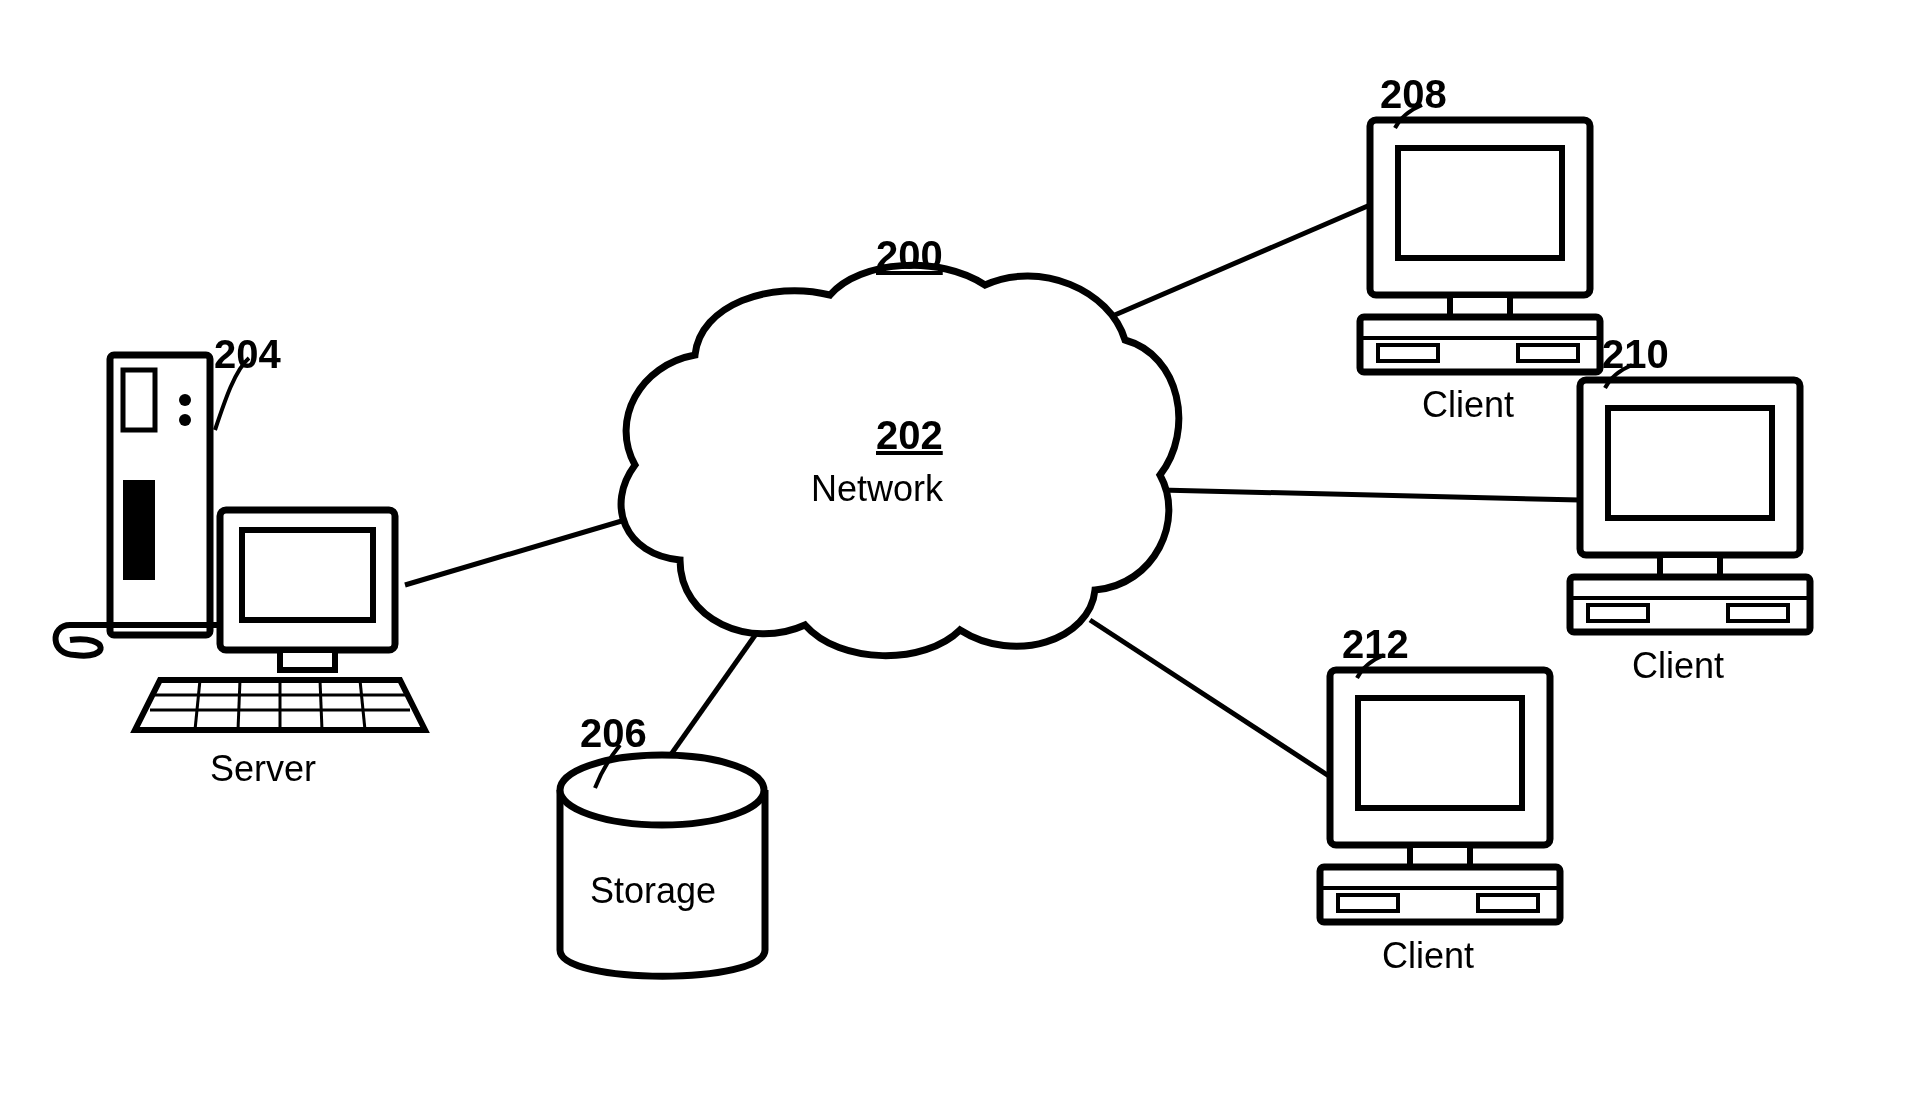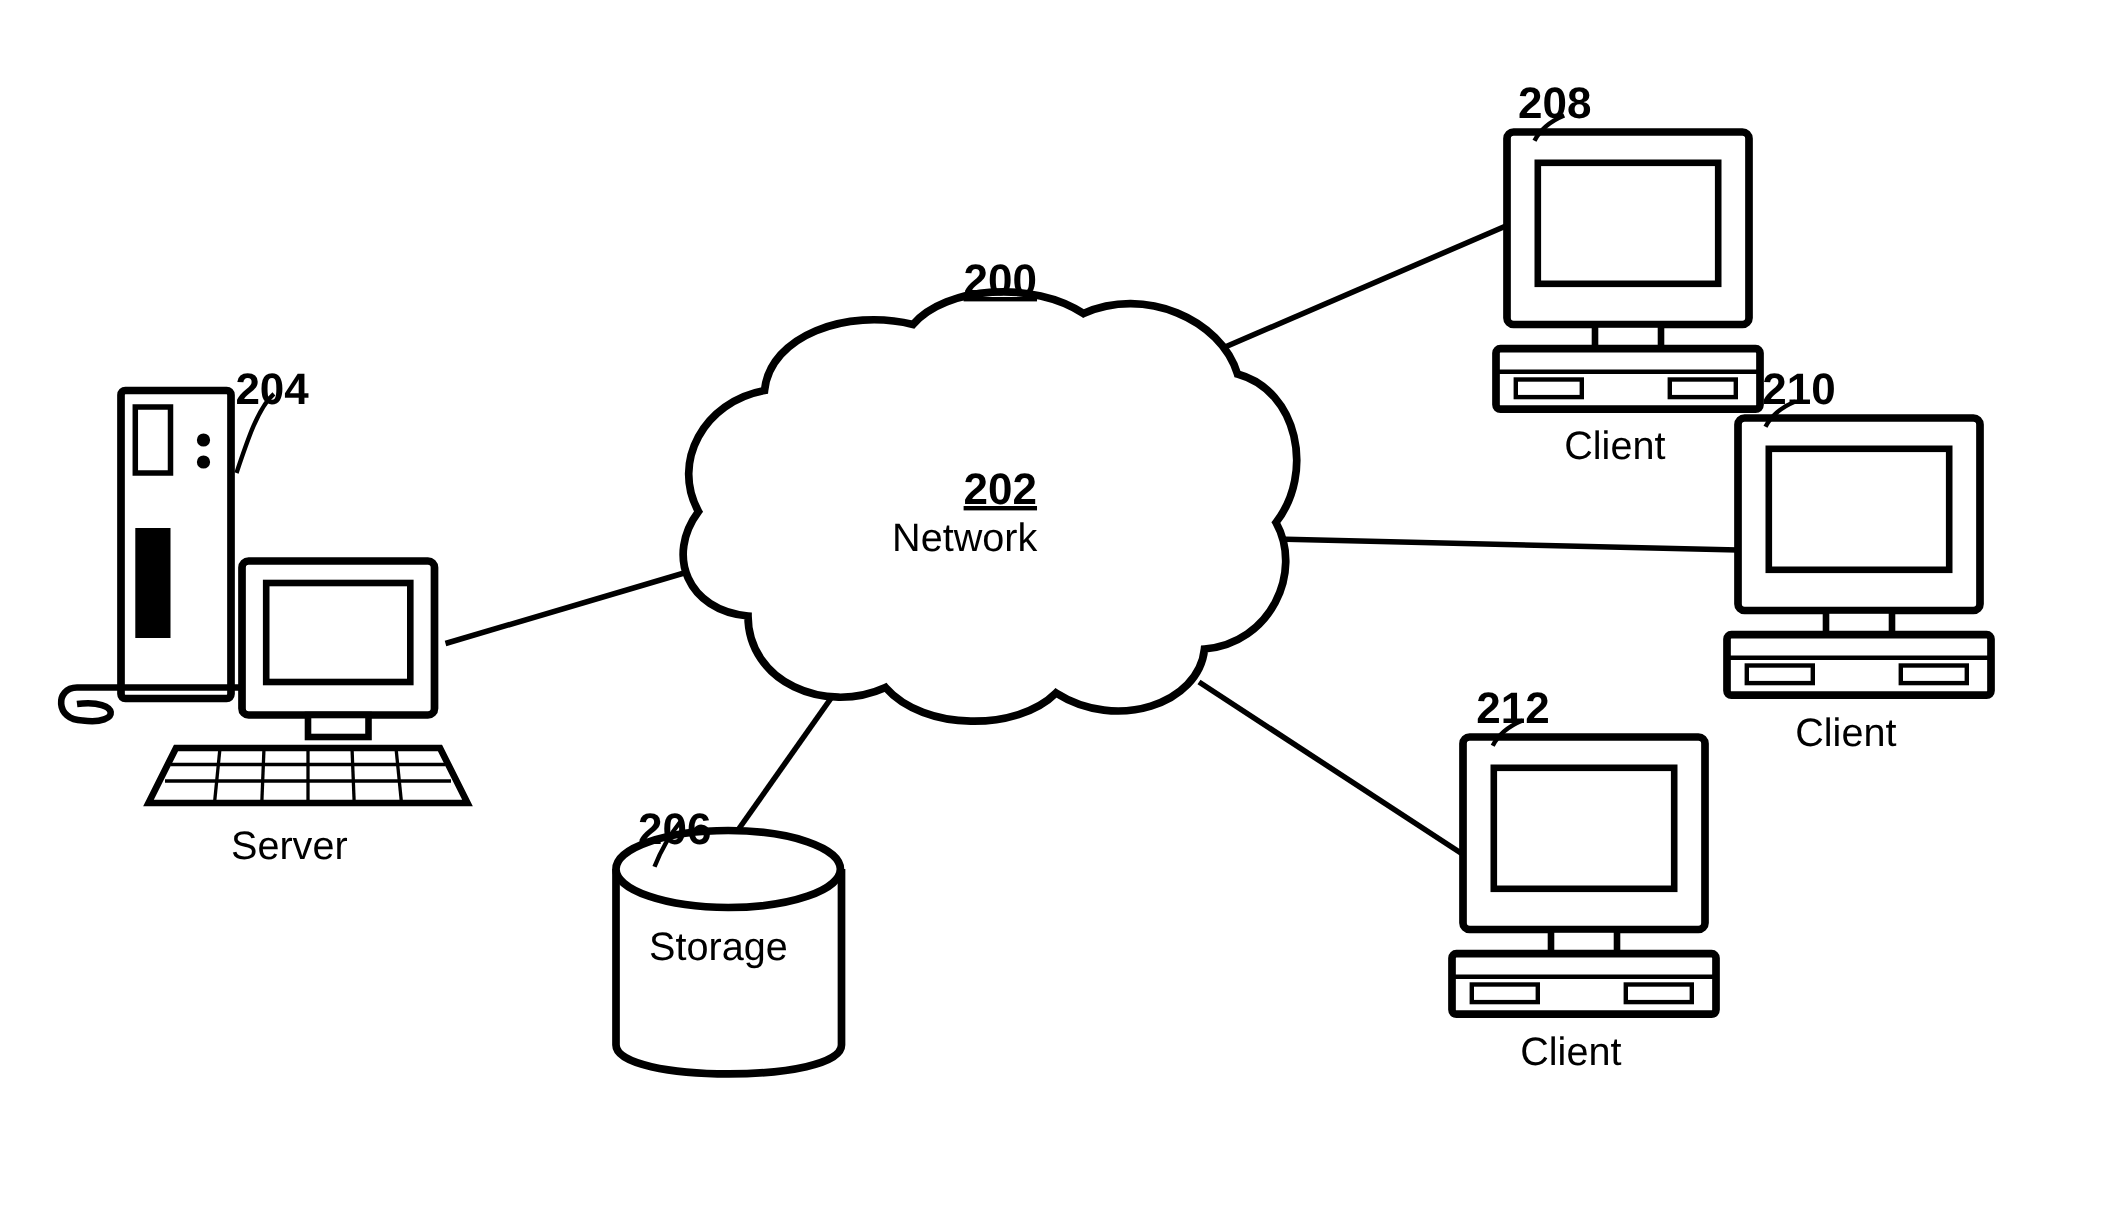--- a/index.html
+++ b/index.html
@@ -128,27 +128,27 @@
     </g>
 
     <path d="M 249 358 C 235 370, 225 400, 215 430" fill="none" stroke="black" stroke-width="4"></path>
     <path d="M 620 745 C 608 760, 600 775, 595 788" fill="none" stroke="black" stroke-width="4"></path>
     <path d="M 1422 105 C 1410 110, 1400 118, 1395 128" fill="none" stroke="black" stroke-width="4"></path>
     <path d="M 1632 365 C 1620 370, 1610 378, 1605 388" fill="none" stroke="black" stroke-width="4"></path>
     <path d="M 1384 655 C 1372 660, 1362 668, 1357 678" fill="none" stroke="black" stroke-width="4"></path>
   </svg>
 
   <div class="ref-num underlined" style="left: 848px; top: 233px;">200</div>
-  <div class="ref-num underlined" style="left: 848px; top: 423px;">202</div>
+  <div class="ref-num underlined" style="left: 848px; top: 413px;">202</div>
   <div class="ref-num" style="left: 214px; top: 332px;">204</div>
-  <div class="ref-num" style="left: 580px; top: 732px;">206</div>
+  <div class="ref-num" style="left: 580px; top: 711px;">206</div>
   <div class="ref-num" style="left: 1380px; top: 72px;">208</div>
   <div class="ref-num" style="left: 1590px; top: 332px; margin-left: 12px;">210</div>
   <div class="ref-num" style="left: 1342px; top: 622px;">212</div>
 
   <div class="label" style="left: 792px; top: 468px; width: 170px;">Network</div>
   <div class="label" style="left: 210px; top: 748px;">Server</div>
-  <div class="label" style="left: 590px; top: 840px;">Storage</div>
+  <div class="label" style="left: 590px; top: 870px;">Storage</div>
   <div class="label" style="left: 1422px; top: 384px;">Client</div>
   <div class="label" style="left: 1632px; top: 645px;">Client</div>
   <div class="label" style="left: 1382px; top: 935px;">Client</div>
 
 </div>
 
 </body></html>

